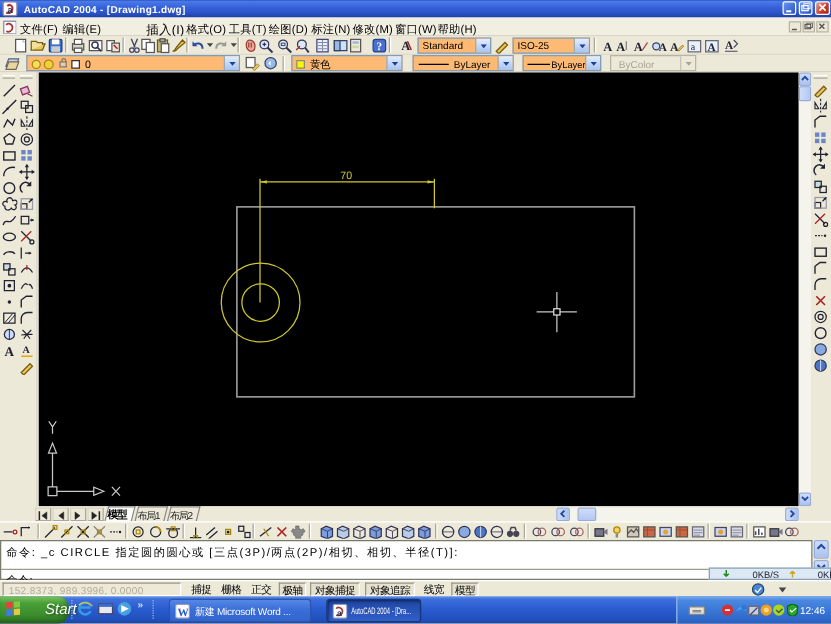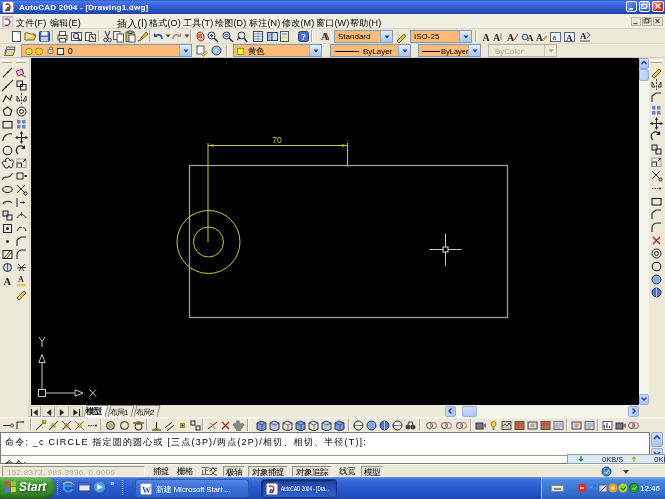--- a/index.html
+++ b/index.html
@@ -1077,21 +1077,21 @@
       </div>
 </div>
 <div class="ab" style="left:0;top:477px;width:665px;height:22px;background:linear-gradient(180deg,#6a96e8 0%,#3e70dc 10%,#2a5cd0 45%,#2150bc 85%,#1c44a4 100%)">
 <div class="ab" style="left:0;top:0;width:55px;height:22px;background:linear-gradient(180deg,#7ec464 0%,#48a038 25%,#3a8c2c 70%,#2c7424 100%);border-radius:0 9px 9px 0;box-shadow:inset -2px -2px 4px rgba(0,0,0,.25)">
 <svg width="14" height="14" style="position:absolute;left:4px;top:4px">
           <rect x="1" y="1" width="5" height="5" fill="#e84040" transform="skewY(-6)"></rect>
           <rect x="7" y="1" width="5" height="5" fill="#88c840" transform="skewY(-6)"></rect>
           <rect x="1" y="7" width="5" height="5" fill="#4878e8" transform="skewY(-6)"></rect>
           <rect x="7" y="7" width="5" height="5" fill="#e8c840" transform="skewY(-6)"></rect>
         </svg>
-<span style="position:absolute;left:19px;top:3px;font-size:12px;font-weight:bold;font-style:italic;color:#fff;text-shadow:1px 1px 2px #1a4a10">Start</span>
+<span style="position:absolute;left:36px;top:3px;font-size:12px;font-weight:normal;font-style:italic;color:#fff;text-shadow:1px 1px 2px #1a4a10">Start</span>
       </div>
 <div class="ab" style="left:62px;top:3px;width:13px;height:14px">
         <svg width="13" height="14" viewBox="0 0 13 14" style="display:block">
           <path d="M10.5 9A4.8 4.8 0 1110.5 4.5M2.5 6h8" fill="none" stroke="#3a9ae8" stroke-width="2"></path>
           <path d="M1 4c4-3 9-2 11 1" stroke="#e8c030" stroke-width="1" fill="none"></path>
         </svg>
       </div>
 <div class="ab" style="left:78px;top:4px;width:13px;height:12px">
         <svg width="13" height="12" viewBox="0 0 13 12" style="display:block">
           <rect x="1" y="2" width="11" height="8" fill="#e8e8f0" stroke="#446"></rect>
@@ -1105,21 +1105,21 @@
         </svg>
       </div>
 <div class="ab" style="left:110px;top:2px;color:#d8e4f8;font-size:8px;font-weight:bold">»</div>
 <div class="ab" style="left:122px;top:3px;width:1px;height:15px;border-left:1px dotted #9ab8e8"></div>
 <div class="ab" style="left:57px;top:3px;width:1px;height:15px;border-left:1px dotted #9ab8e8"></div>
 <div class="ab" style="left:135px;top:1.5px;width:114px;height:19px;background:linear-gradient(180deg,#5688e4 0%,#3a6ed8 45%,#3264cc 100%);border-radius:3px;border:1px solid #2a54b0">
 <svg width="12" height="12" style="position:absolute;left:4px;top:3px">
           <rect x="0.5" y="0.5" width="11" height="11" rx="1.5" fill="#fff" stroke="#99b"></rect>
           <text x="2" y="9.5" font-size="9" font-weight="bold" fill="#2a5ac8" font-family="Liberation Serif">W</text>
         </svg>
-<span style="position:absolute;left:20px;top:4px;font-size:8px;color:#fff;letter-spacing:-0.2px">新建 Microsoft Start ...</span>
+<span style="position:absolute;left:20px;top:4px;font-size:8px;color:#fff;letter-spacing:-0.2px">新建 Microsoft Word ...</span>
       </div>
 <div class="ab" style="left:261px;top:1.5px;width:76px;height:19px;background:linear-gradient(180deg,#1e46a0 0%,#2a55bc 60%,#3060c8 100%);border-radius:3px;border:1px solid #16357c;box-shadow:inset 1px 1px 2px rgba(0,0,20,.5)">
 <svg width="12" height="12" style="position:absolute;left:4px;top:3px">
           <rect x="0.5" y="0.5" width="11" height="11" rx="1.5" fill="#fff" stroke="#99b"></rect>
           <path d="M3 9c2 1 5 0 5-3S4 2 3 4" stroke="#a33" stroke-width="1.3" fill="none"></path>
           <text x="3.5" y="9.5" font-size="7" font-weight="bold" fill="#235" font-family="Liberation Sans">a</text>
         </svg>
 <span style="position:absolute;left:19px;top:4.5px;font-size:7.5px;color:#fff;white-space:nowrap;transform:scaleX(.62);transform-origin:0 0;display:inline-block">AutoCAD 2004 - [Dra...</span>
       </div>
 <div class="ab" style="left:541px;top:0;width:124px;height:22px;background:linear-gradient(180deg,#78aae8 0%,#4a88e0 15%,#3a78d8 50%,#2a60c0 100%);border-left:1px solid #9ac0f0"></div>

